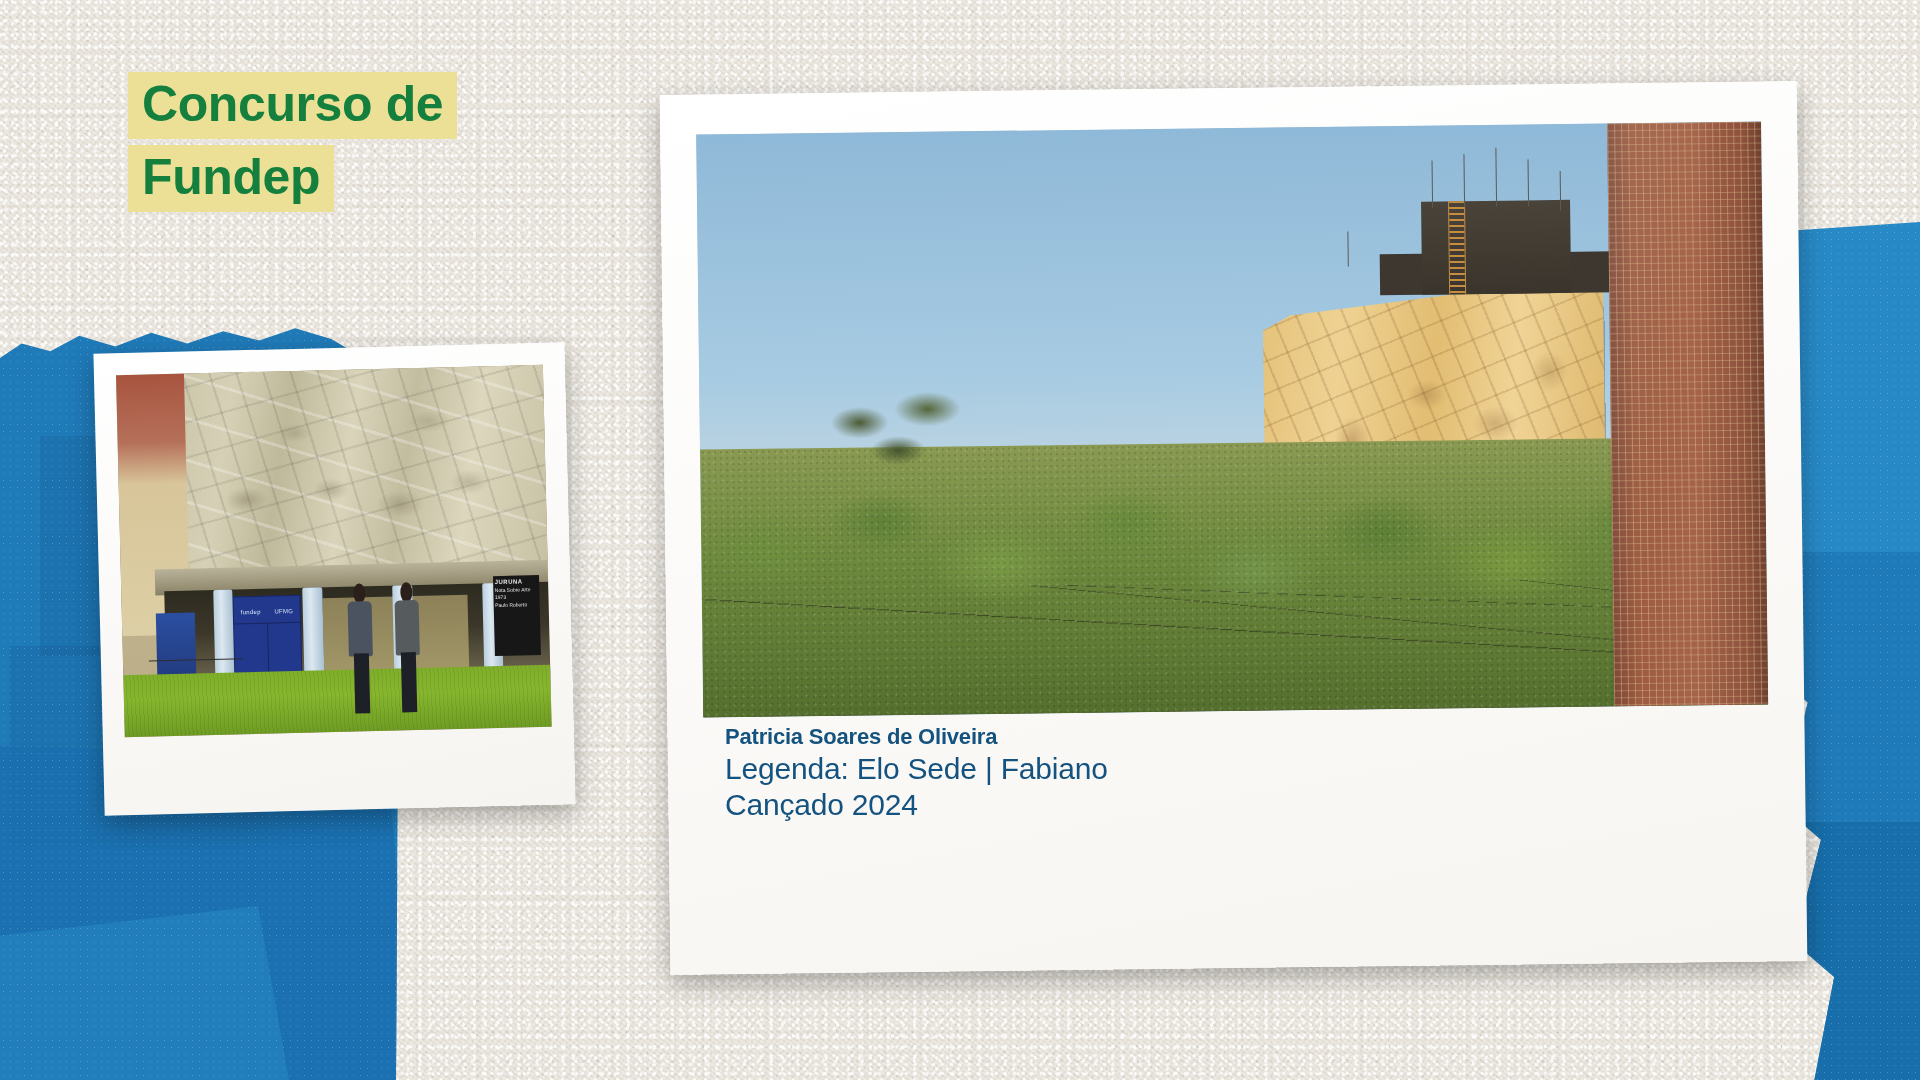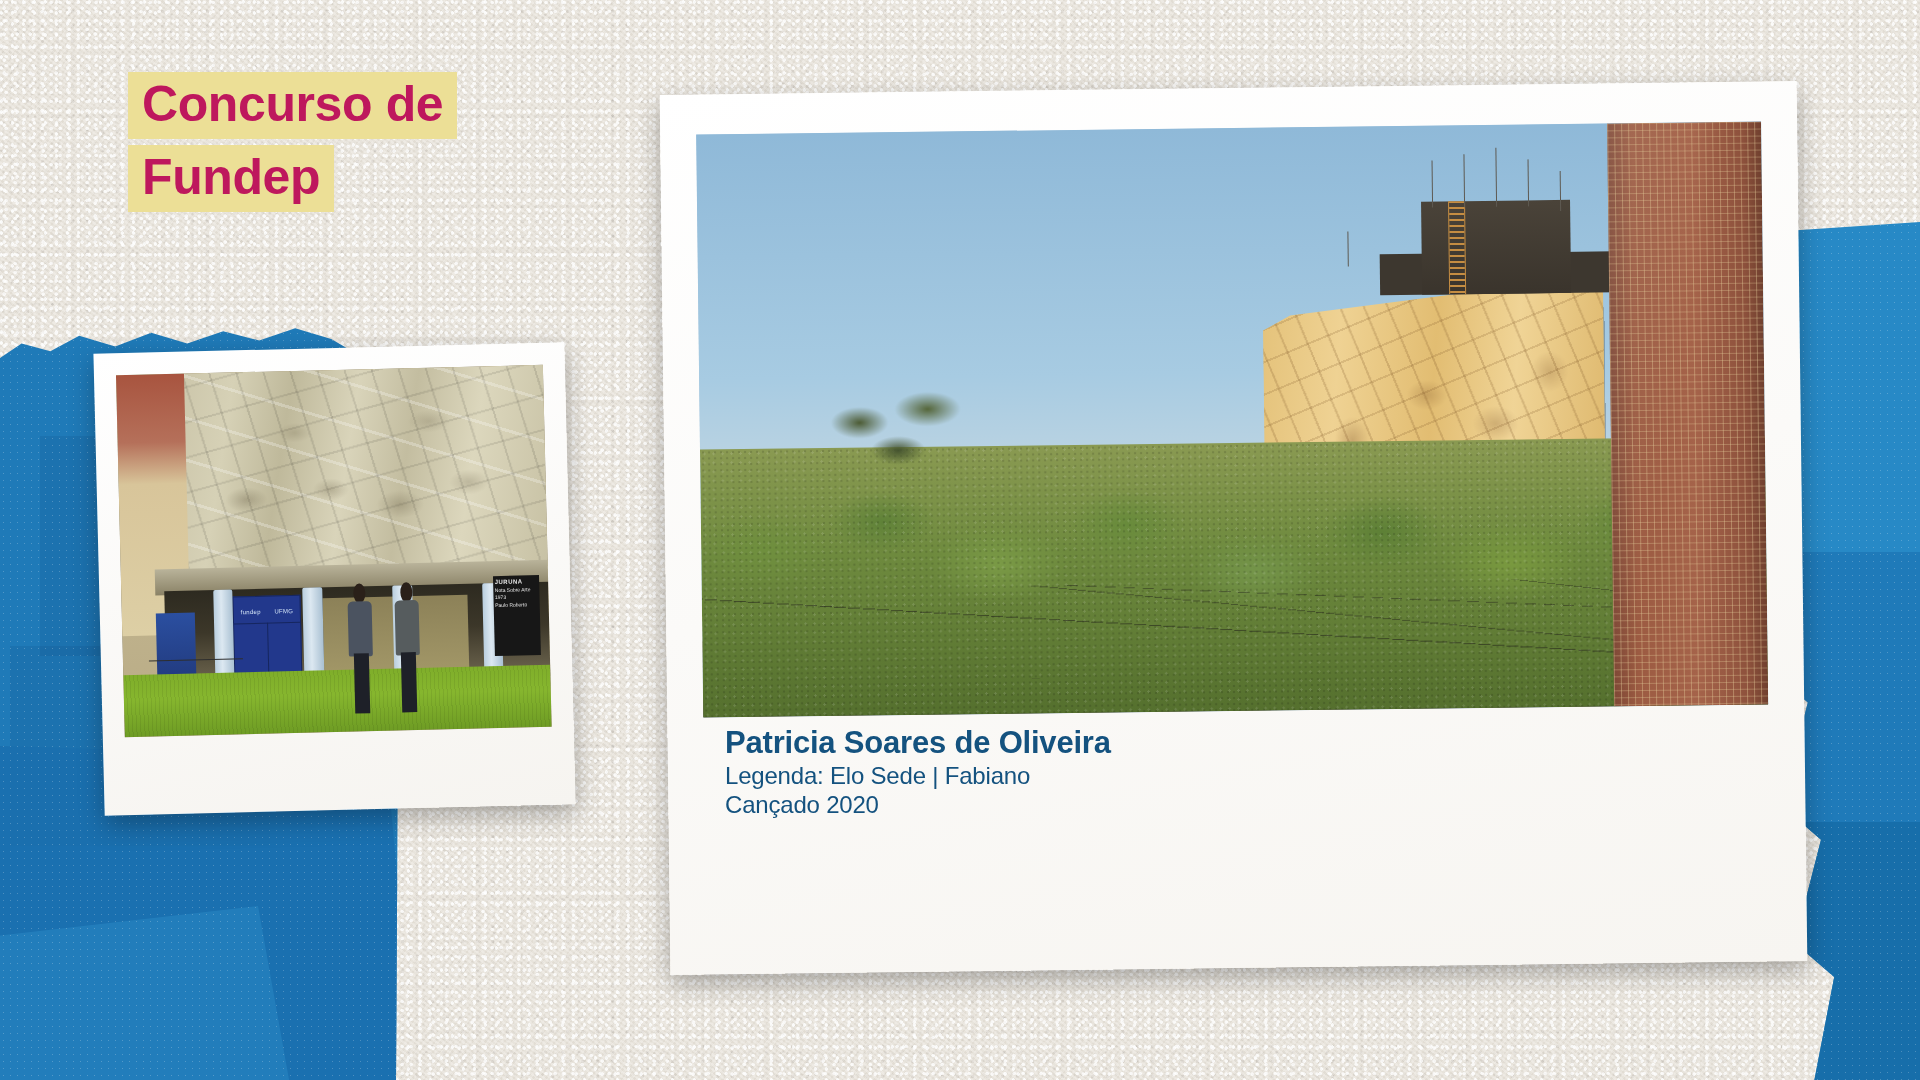--- a/index.html
+++ b/index.html
@@ -313,33 +313,33 @@
 
   
   #title-block {
     position:absolute; left:128px; top:72px; z-index:6;
     font-weight:bold; font-size:50px; line-height:1.14;
     letter-spacing:-.4px;
   }
   #title-block .line {
     display:inline-block;
     background:#ecdf96;
-    color:#be185d;
+    color:#15803d;
     padding:4px 14px 6px 14px;
     margin-bottom:6px;
   }
   #title-block .row { display:block; }
 
   
   #caption-block {
     position:absolute; left:725px; top:724px; z-index:7; width:560px;
     color:#14527f;
   }
-  #caption-block .author { font-size:31px; font-weight:bold; letter-spacing:-.2px; line-height:1.22; }
-  #caption-block .legend { font-size:24px; font-weight:normal; line-height:1.2; letter-spacing:-.2px; }
+  #caption-block .author { font-size:22px; font-weight:bold; letter-spacing:-.2px; line-height:1.22; }
+  #caption-block .legend { font-size:30px; font-weight:normal; line-height:1.2; letter-spacing:-.2px; }
 </style>
 </head>
 <body>
 
 <div id="stage">
 
   <div class="bg-paper"></div>
 
   <div class="blue-collage">
     <div class="blue-ghost" style="left:40px;top:120px;width:300px;height:220px;"></div>
@@ -430,16 +430,16 @@
   </div>
 
   <div id="title-block">
     <span class="row"><span class="line">Concurso de</span></span>
     <span class="row"><span class="line">Fundep</span></span>
   </div>
 
   <div id="caption-block">
     <div class="author">Patricia Soares de Oliveira</div>
     <div class="legend">Legenda: Elo Sede | Fabiano</div>
-    <div class="legend">Cançado 2020</div>
+    <div class="legend">Cançado 2024</div>
   </div>
 
 </div>
 
 </body></html>

